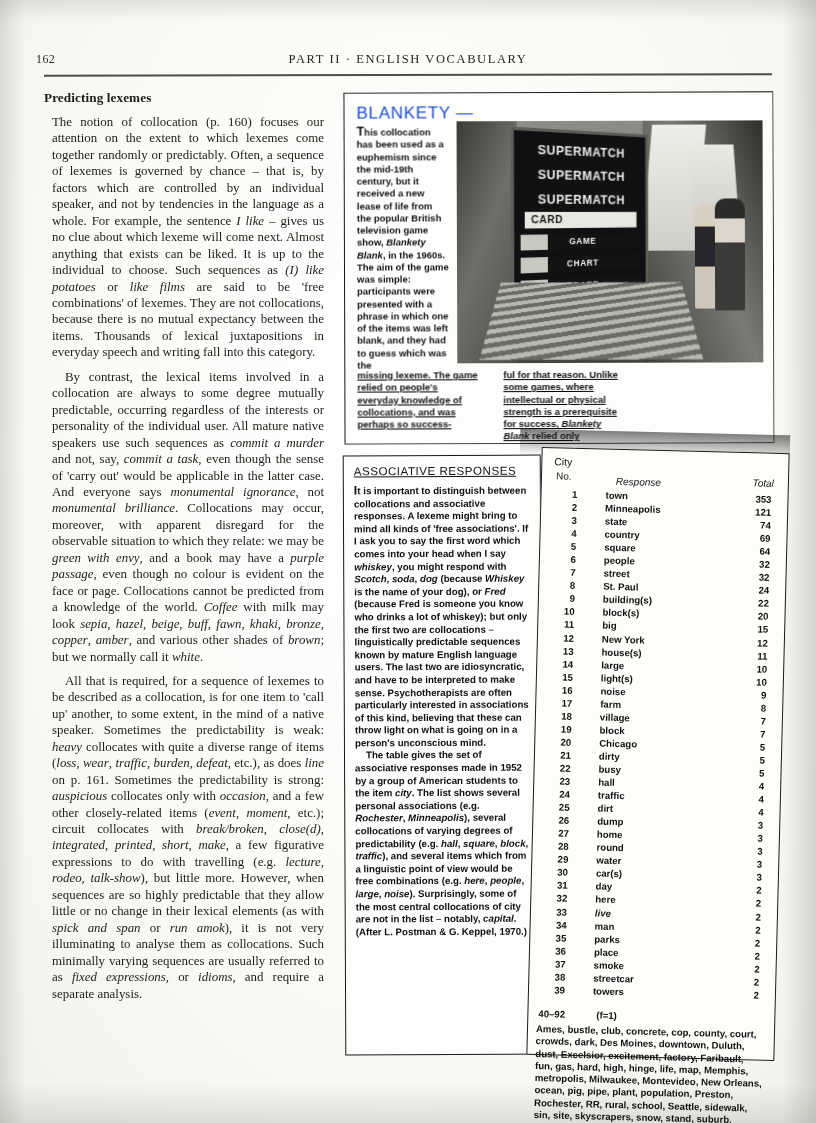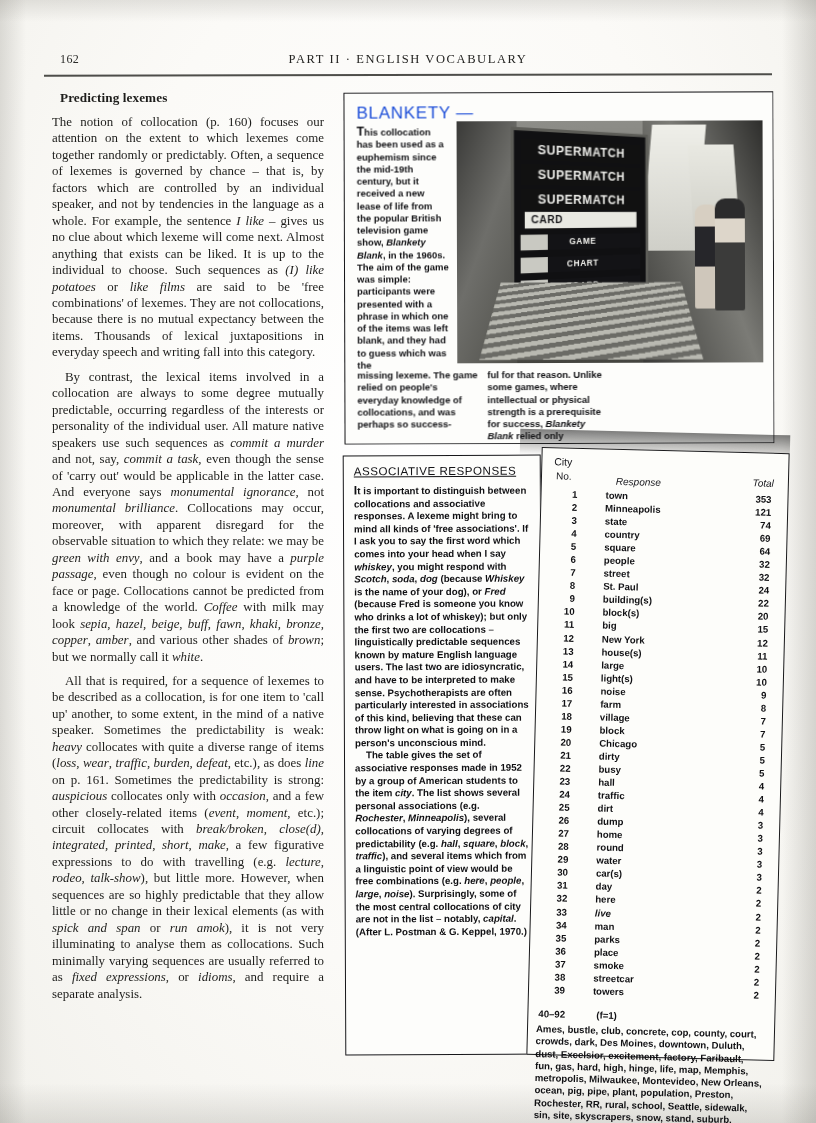--- a/index.html
+++ b/index.html
@@ -18,41 +18,41 @@
     background:linear-gradient(to right,rgba(120,118,110,.22),rgba(120,118,110,0));}
   .scanshadow-t{position:absolute;left:0;top:0;width:816px;height:22px;
     background:linear-gradient(to bottom,rgba(120,118,110,.18),rgba(120,118,110,0));}
   .scanshadow-r{position:absolute;right:0;top:0;width:34px;height:1123px;
     background:linear-gradient(to left,rgba(110,108,100,.25),rgba(110,108,100,0));}
   .scanshadow-b{position:absolute;left:0;bottom:0;width:816px;height:40px;
     background:linear-gradient(to top,rgba(120,118,110,.20),rgba(120,118,110,0));}
 
   
   .folio{
-    position:absolute;left:60px;top:52px;font-size:12px;color:#2a2a28;
+    position:absolute;left:36px;top:52px;font-size:12px;color:#2a2a28;
     letter-spacing:.4px;
   }
   .runhead{
     position:absolute;left:0;top:52px;width:816px;text-align:center;
     font-size:12.5px;letter-spacing:1.6px;color:#232321;
     font-variant:small-caps;
   }
   .rule{
     position:absolute;left:44px;top:74px;width:728px;height:1.6px;
     background:#2f2f2c;opacity:.85;
     transform:rotate(-0.12deg);
   }
 
   
   .maincol{
     position:absolute;left:44px;top:90px;width:288px;
     color:#1d1d1b;
   }
   .maincol h2{
-    font-size:13.2px;margin:0 0 2px 16px;font-weight:bold;letter-spacing:.1px;
+    font-size:13.2px;margin:0 0 2px 0;font-weight:bold;letter-spacing:.1px;
   }
   .maincol p{
     margin:8px;font-size:12.9px;line-height:16.45px;text-align:justify;
     text-justify:inter-word;hyphens:none;
   }
   .maincol p + p{text-indent:13px;}
   .maincol i{font-style:italic;}
 
   
   .panel{
@@ -113,21 +113,21 @@
     transform:perspective(240px) rotateX(34deg);}
   .ph-p1{position:absolute;left:238px;top:84px;width:24px;height:104px;
     background:linear-gradient(180deg,#d7cfc2 0 22px,#26262a 22px 62px,#cfc7bb 62px 104px);border-radius:9px 9px 2px 2px;}
   .ph-p2{position:absolute;left:258px;top:78px;width:30px;height:112px;
     background:linear-gradient(180deg,#2b2b2c 0 20px,#ddd6ca 20px 44px,#3b3b3a 44px 112px);border-radius:10px 10px 2px 2px;}
   .ph-grain{position:absolute;inset:0;opacity:.5;
     background-image:radial-gradient(#000 0.5px,transparent 0.6px);
     background-size:2px 2px;mix-blend-mode:overlay;}
   .bk-bottom{
     position:absolute;left:12px;top:276px;width:406px;
-    display:flex;gap:6px;
+    display:flex;gap:22px;text-decoration:underline;
   }
   .bk-bottom .c{width:124px;font-family:"Liberation Sans",sans-serif;
     font-size:9.5px;line-height:12.25px;color:#111114;font-weight:bold;}
   .bk-bottom .c i{font-style:italic;}
 
   
   #assoc-panel{
     left:344px;top:455px;width:198px;height:600px;
     transform:rotate(-0.25deg);
   }

